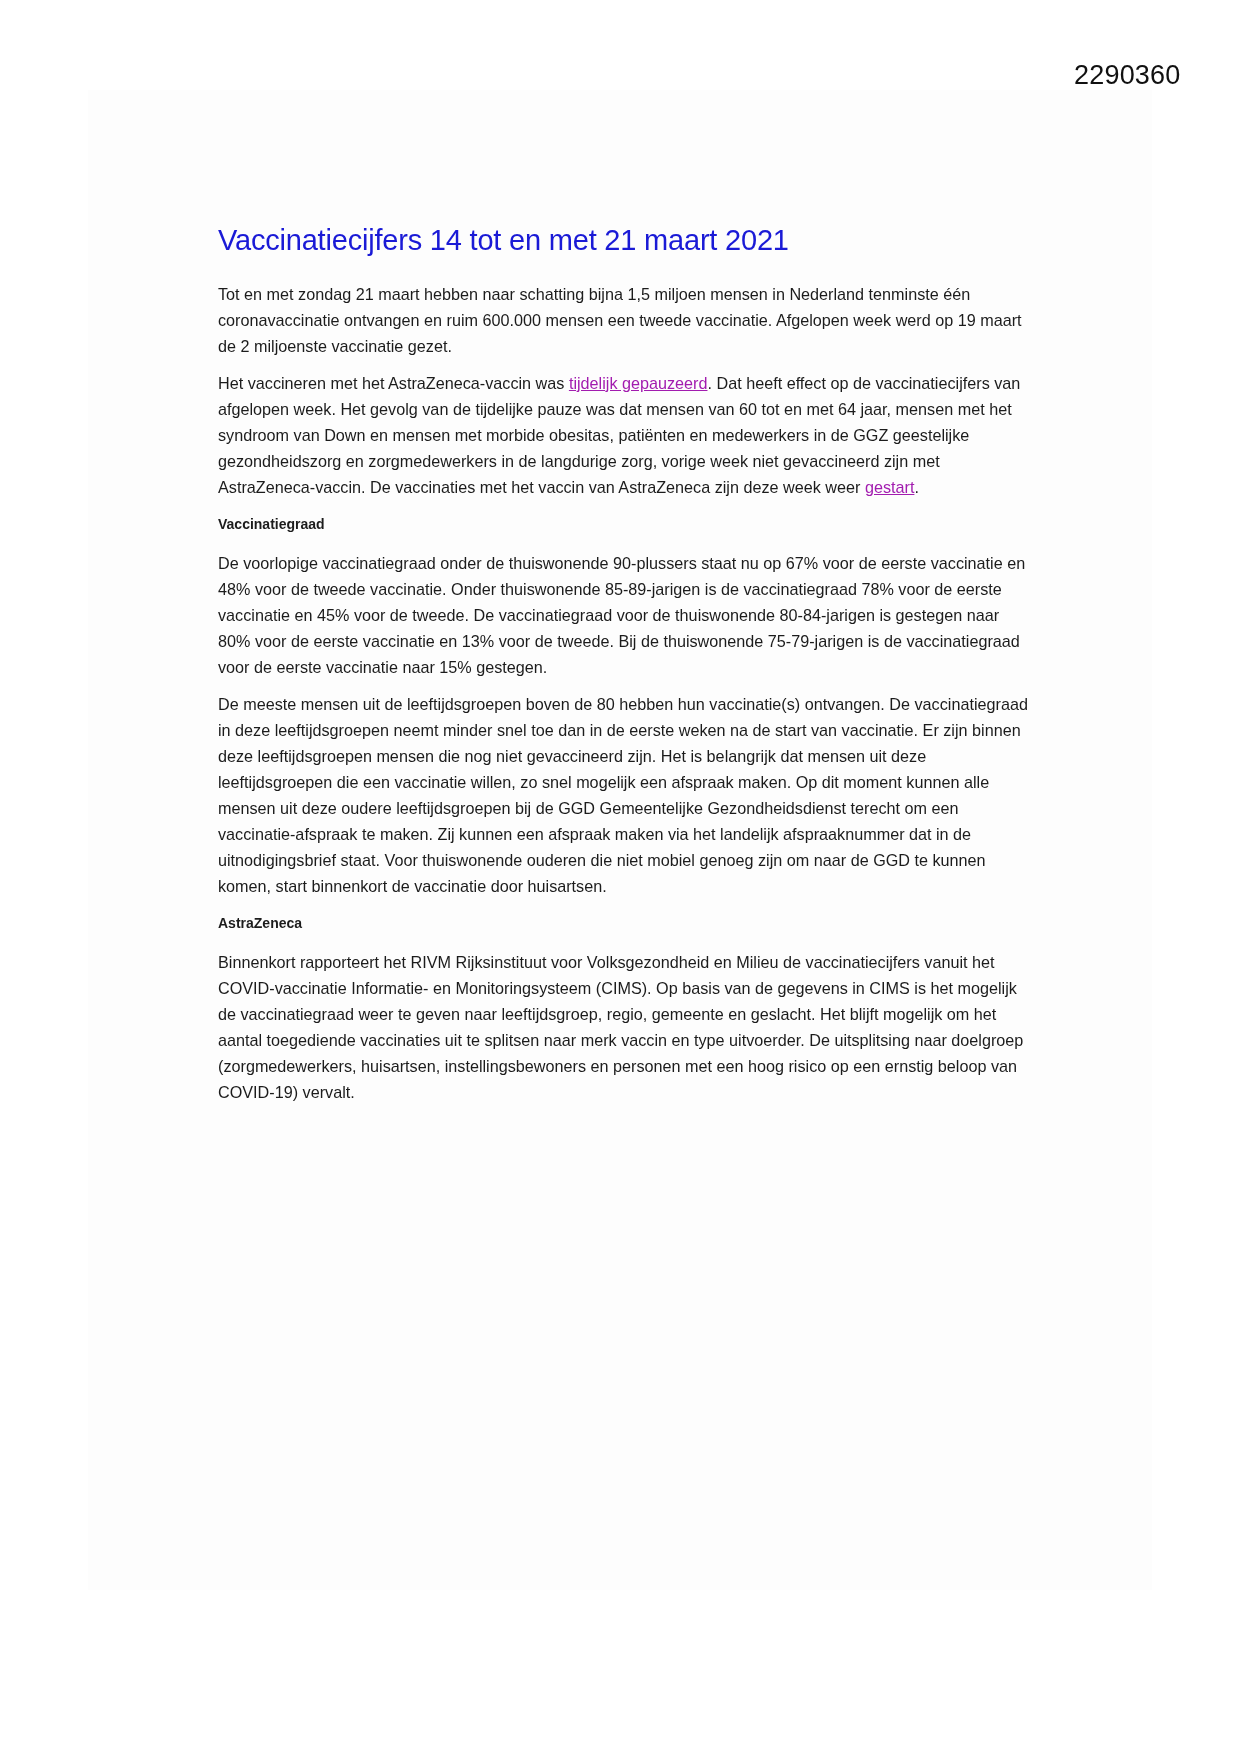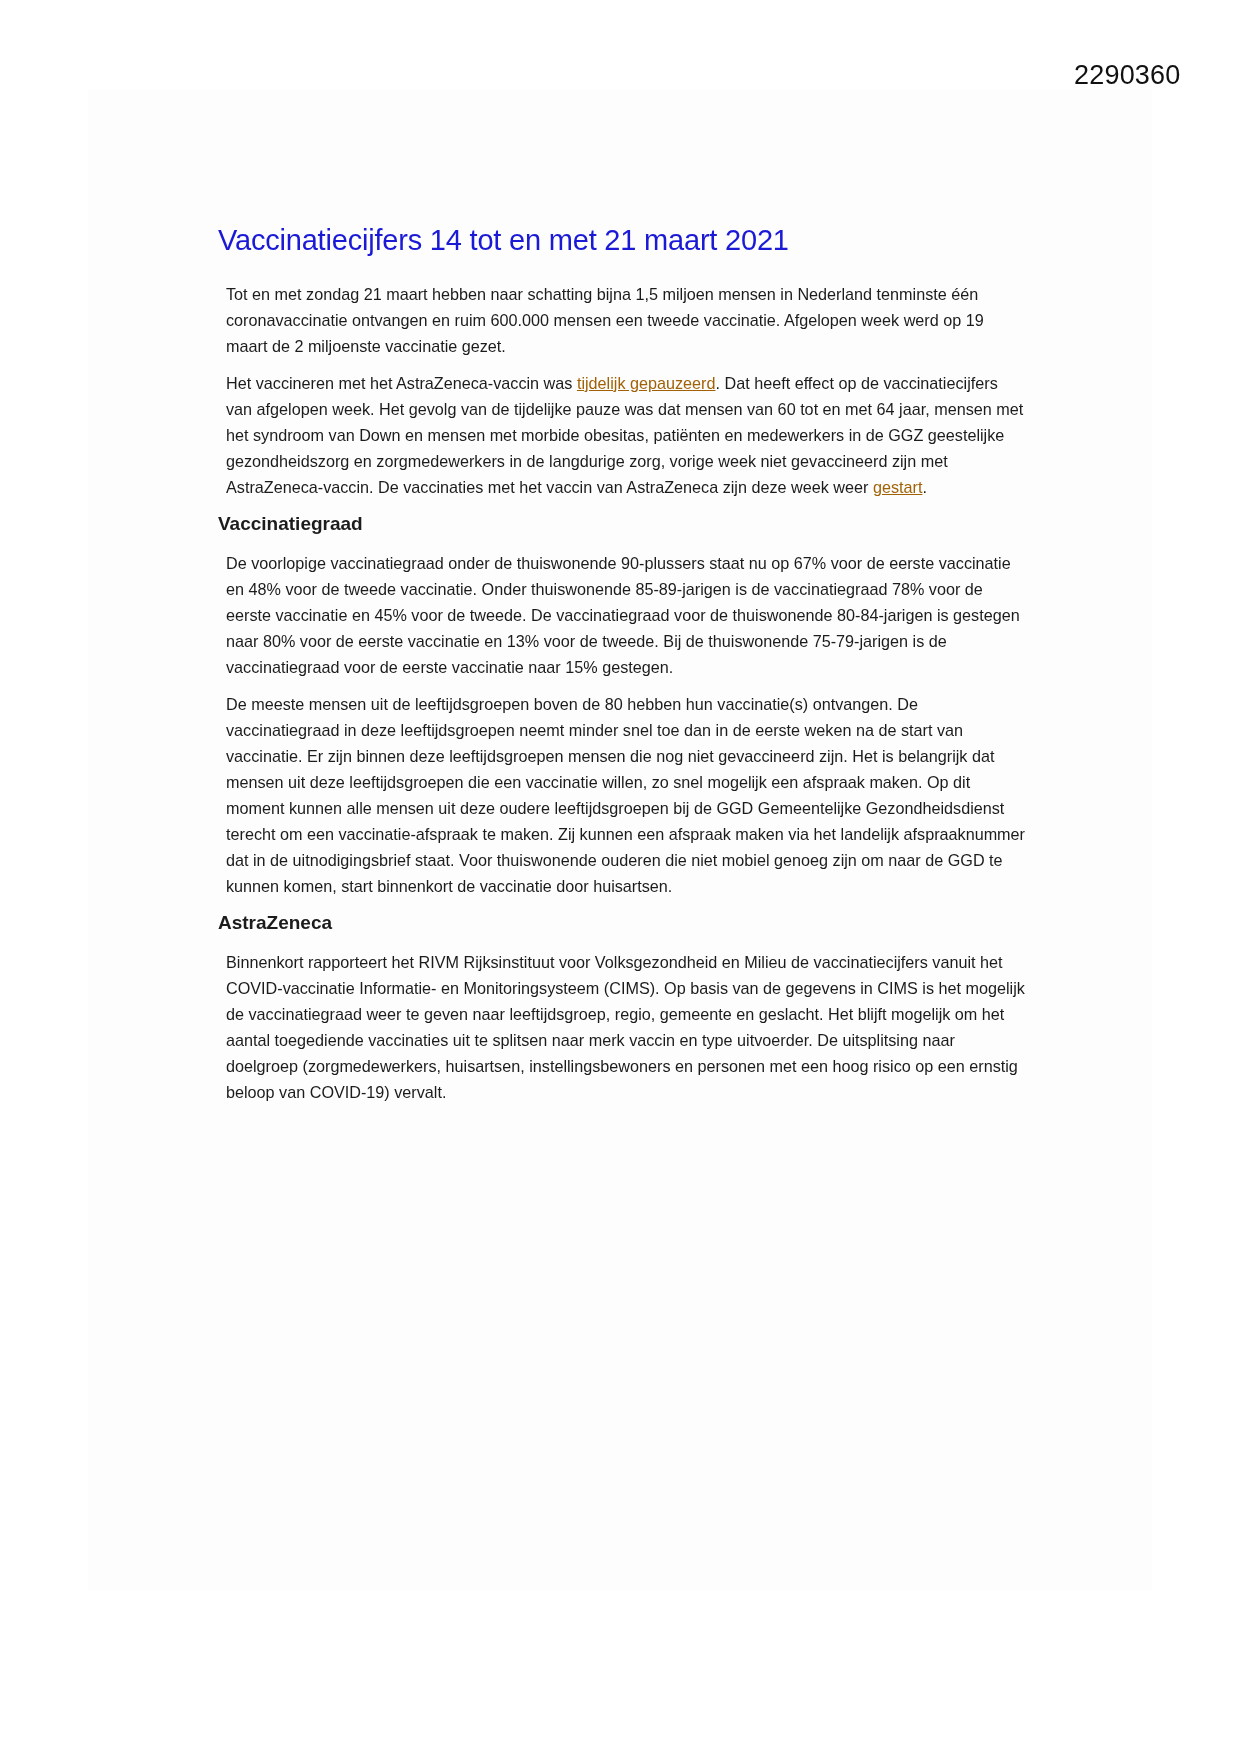--- a/index.html
+++ b/index.html
@@ -15,23 +15,23 @@
     position:absolute; left:88px; top:90px; width:1064px; height:1500px; background:#fdfdfd;
   }
   .content {
     position:absolute; left:218px; top:220px; width:810px;
     font-family:"Liberation Sans", sans-serif; font-size:16.2px; line-height:26px; color:#1c1c1c;
   }
   h1 {
     margin:0 0 21px 0; font-weight:normal; color:#1a1ad6; font-size:29px; line-height:40px;
     letter-spacing:-0.2px;
   }
-  p { margin:0 0 11px 8px; }
-  h2 { margin:0 0 13px 0; font-size:19px; font-weight:bold; line-height:26px; }
-  a.link { color:#a16207; text-decoration:underline;text-align:center; }
+  p { margin:0 0 11px 0; }
+  h2 { margin:0 0 13px 0; font-size:14px; font-weight:bold; line-height:26px; }
+  a.link { color:#a21caf; text-decoration:underline;text-align:center; }
   .redact {
     display:inline-block; background:#6b6b6b; color:#e8e8e8; font-size:13px; line-height:20px;
     padding:0 8px; vertical-align:baseline; margin:0 2px;
   }
   .redact.wide { padding:0 16px; }
 </style>
 </head>
 <body>
 
 <div class="doc-id">2290360</div>

